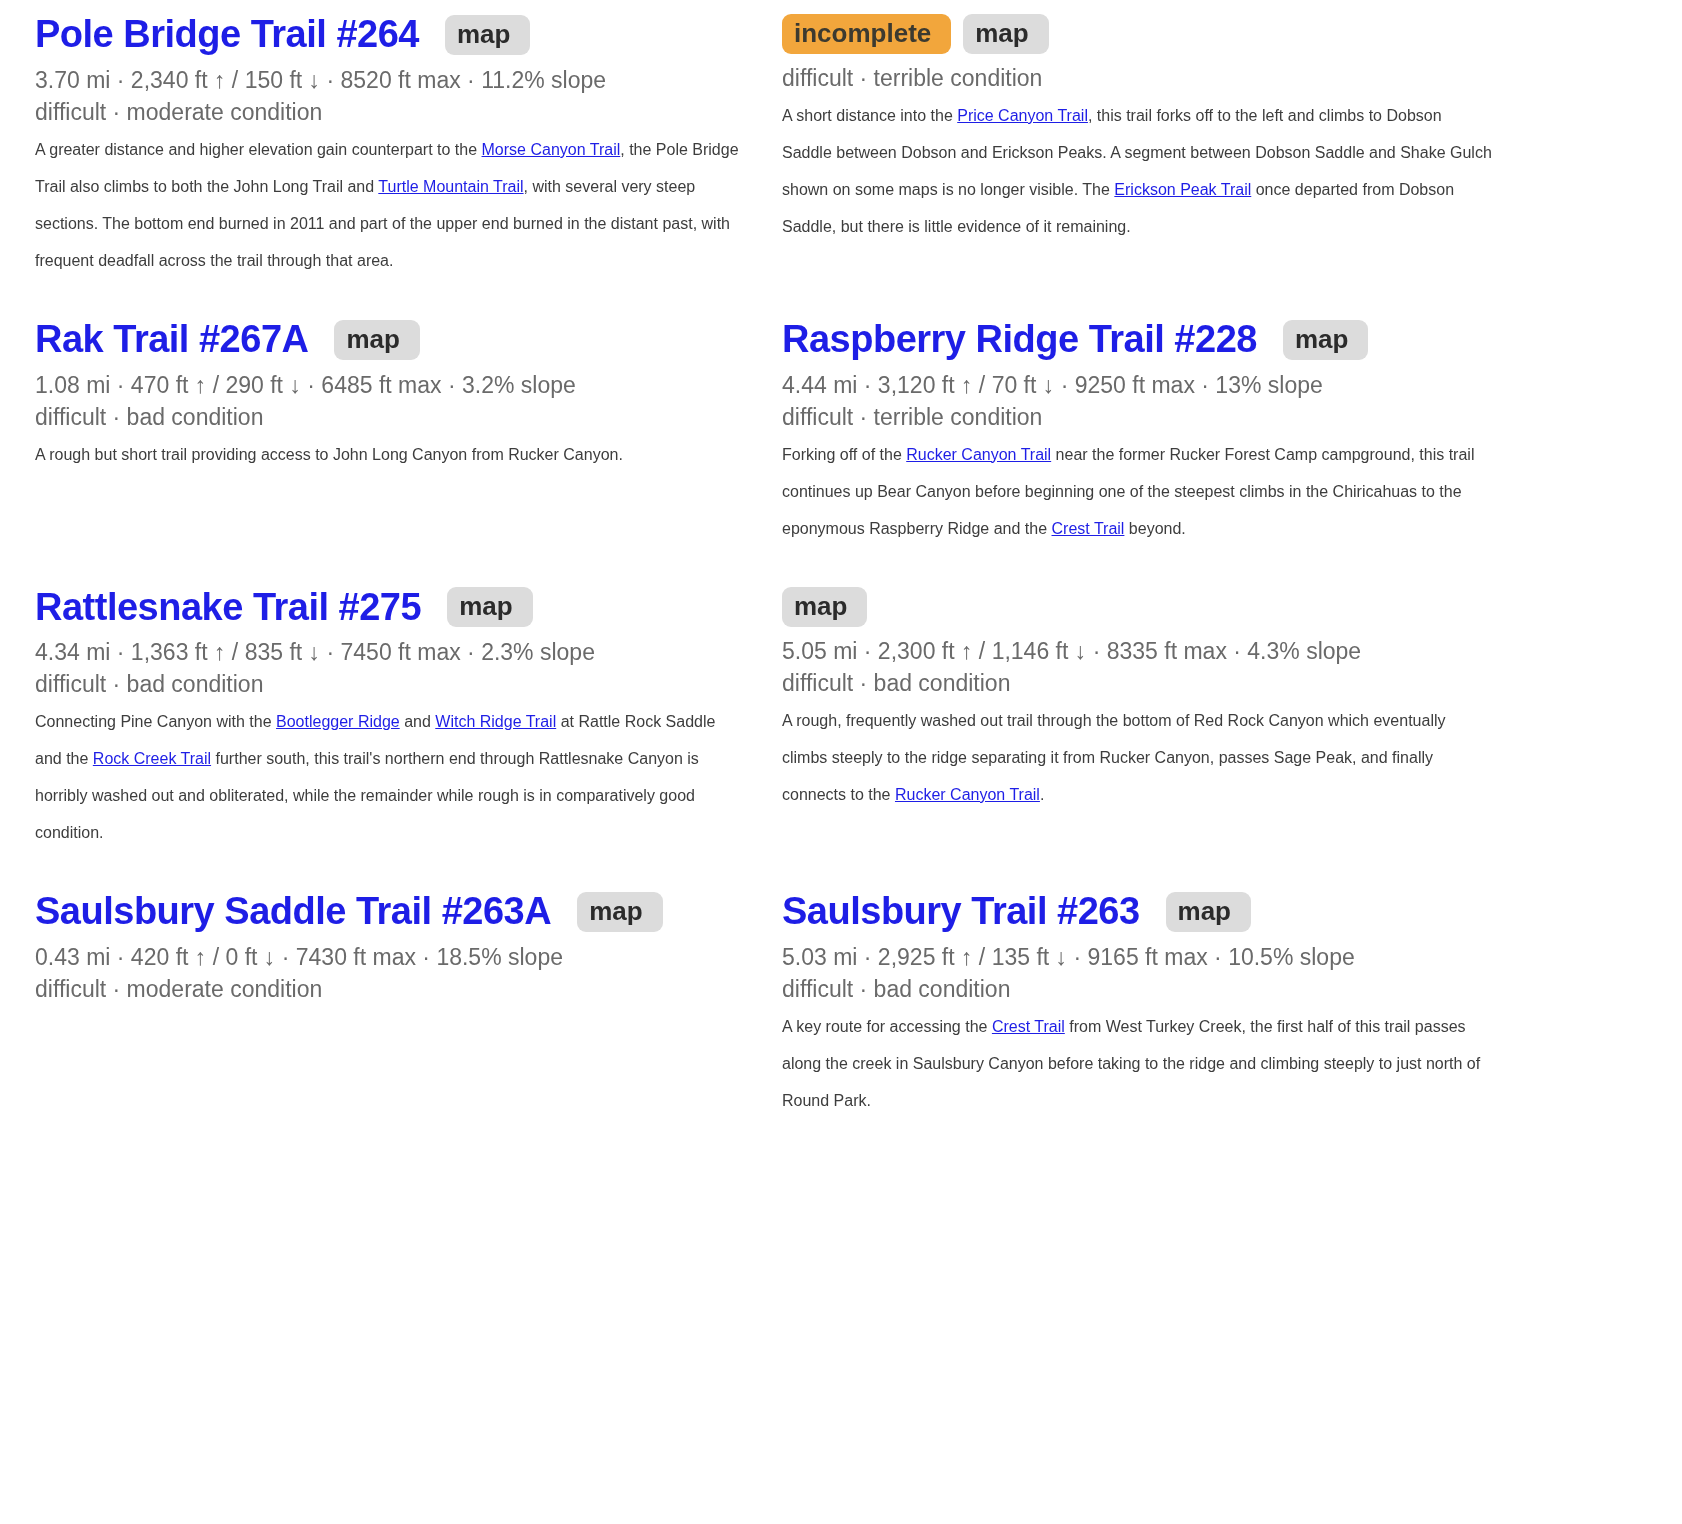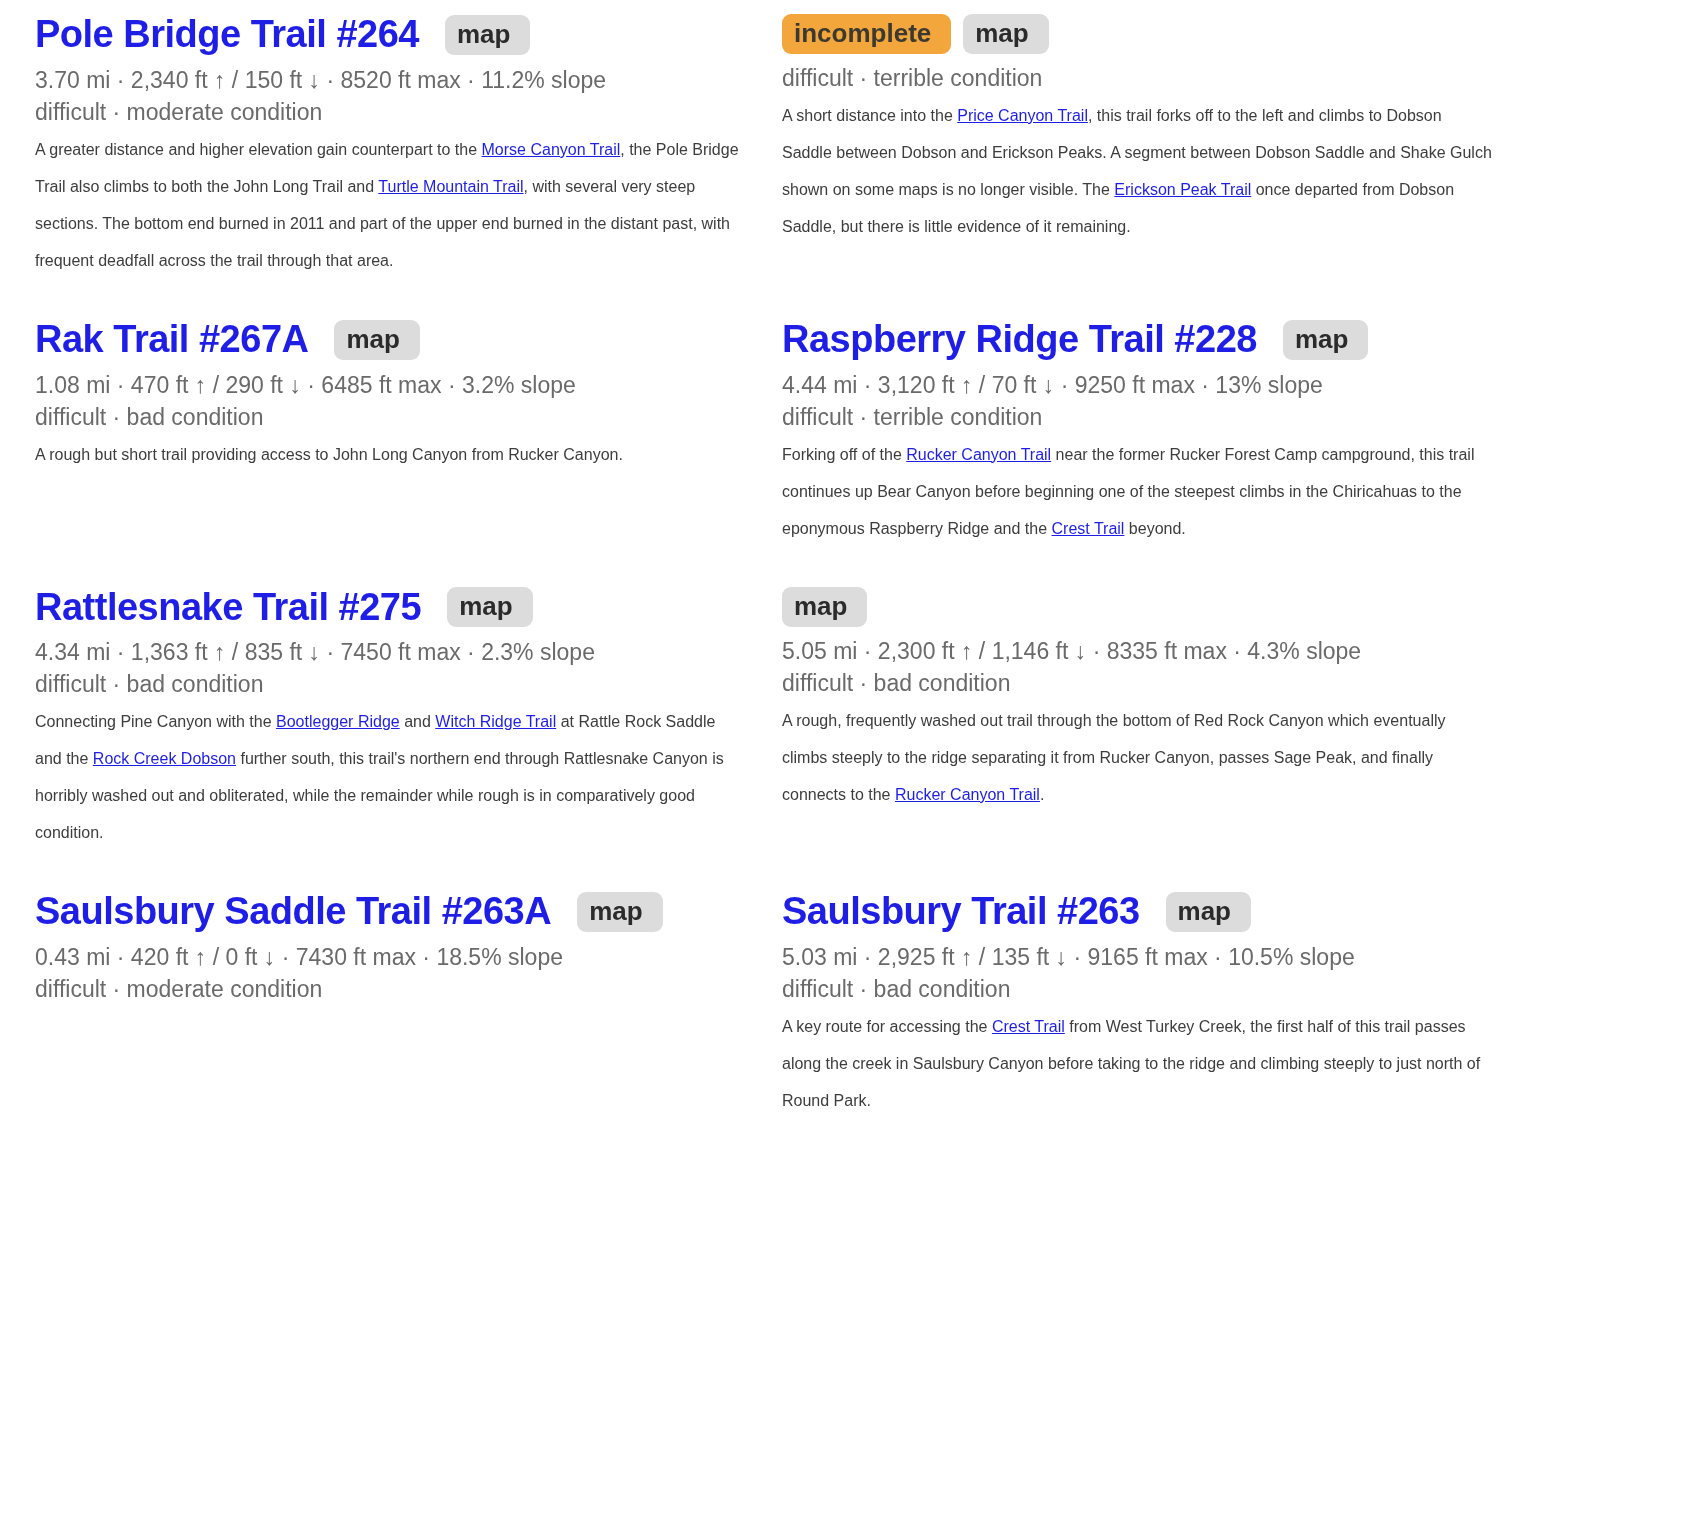--- a/index.html
+++ b/index.html
@@ -142,21 +142,21 @@
 
   <article class="trail">
     <h2 class="trail-title-row">
       <a class="trail-title">Rattlesnake Trail #275</a>
       <span class="badges">
           <span class="badge badge-map">map</span>
         </span>
     </h2>
     <div class="stats-line">4.34 mi  ·  1,363 ft ↑ / 835 ft ↓  ·  7450 ft max  ·  2.3% slope</div>
     <div class="stats-line">difficult  ·  bad condition</div>
-    <p class="desc">Connecting Pine Canyon with the <a class="inline-link">Bootlegger Ridge</a> and <a class="inline-link">Witch Ridge Trail</a> at Rattle Rock Saddle and the <a class="inline-link">Rock Creek Dobson</a> further south, this trail's northern end through Rattlesnake Canyon is horribly washed out and obliterated, while the remainder while rough is in comparatively good condition.</p>
+    <p class="desc">Connecting Pine Canyon with the <a class="inline-link">Bootlegger Ridge</a> and <a class="inline-link">Witch Ridge Trail</a> at Rattle Rock Saddle and the <a class="inline-link">Rock Creek Trail</a> further south, this trail's northern end through Rattlesnake Canyon is horribly washed out and obliterated, while the remainder while rough is in comparatively good condition.</p>
   </article>
 
   <article class="trail">
     <h2 class="trail-title-row">
       <span class="badges">
           <span class="badge badge-map">map</span>
         </span>
     </h2>
     <div class="stats-line">5.05 mi  ·  2,300 ft ↑ / 1,146 ft ↓  ·  8335 ft max  ·  4.3% slope</div>
     <div class="stats-line">difficult  ·  bad condition</div>

